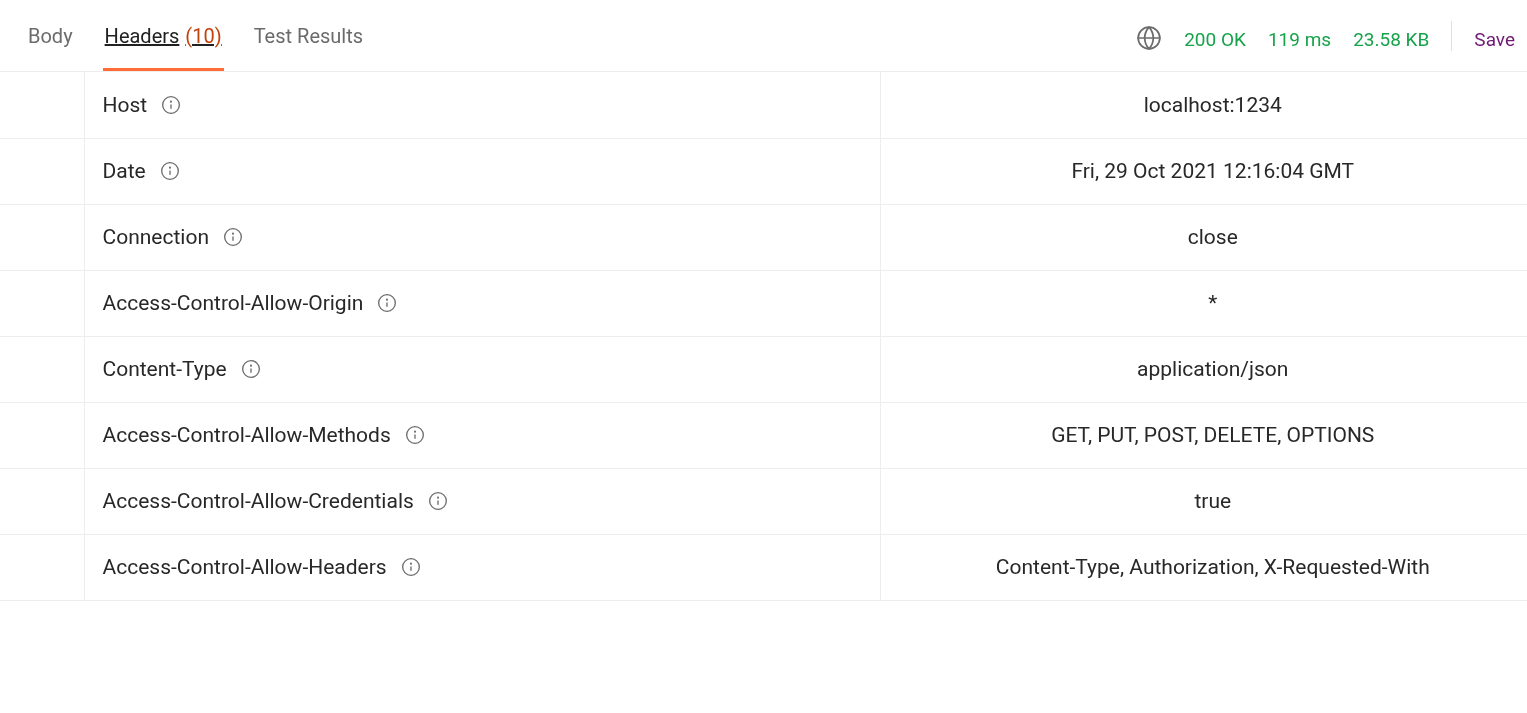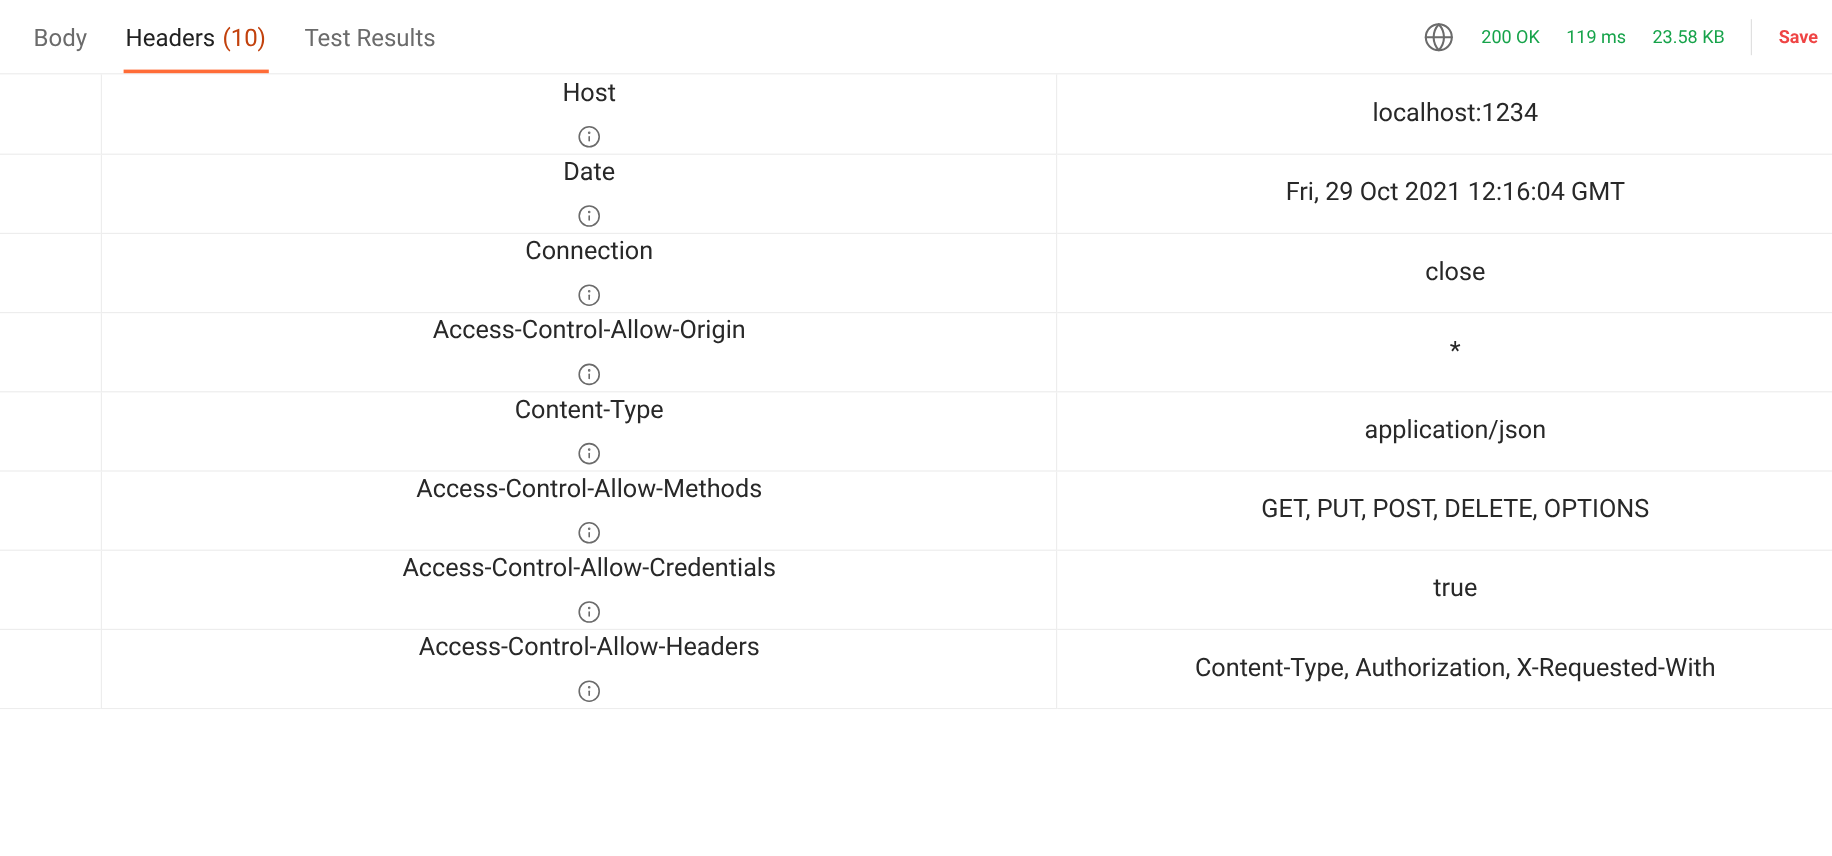--- a/index.html
+++ b/index.html
@@ -11,77 +11,78 @@
       font-family: -apple-system, BlinkMacSystemFont, "Segoe UI", Roboto, Helvetica, Arial, sans-serif;
       background: #ffffff;
       color: #212121;
       font-size: 18px;
     }
     .top-bar {
       display: flex;
       align-items: center;
       justify-content: space-between;
       padding: 0 12px;
-      height: 62px;
+      height: 72px;
       border-bottom: 1px solid #ededed;
     }
     .tabs {
       display: flex;
       align-items: center;
       height: 100%;
     }
     .tab {
       padding: 0 16px;
       height: 100%;
       display: flex;
       align-items: center;
       color: #6b6b6b;
       cursor: pointer;
       font-size: 20px;
       position: relative;
     }
     .tab.active {
       color: #212121;
+      text-decoration: underline;
     }
     .tab.active::after {
       content: "";
       position: absolute;
       left: 14px;
       right: 14px;
       bottom: 0;
       height: 3px;
       background: #ff6c37;
     }
     .tab .count {
       color: #c2410c;
       margin-left: 6px;
     }
     .status-area {
       display: flex;
-      align-items: center;
+      align-items: flex-end;
       gap: 22px;
-      font-size: 15px;
+      font-size: 19px;
     }
     .globe-icon {
       color: #6b6b6b;
       display: flex;
       align-items: center;
     }
     .status-text {
       color: #16a34a;
     }
     .divider {
       width: 1px;
       height: 30px;
       background: #e0e0e0;
     }
     .save-link {
-      color: #ef4444;
+      color: #701a75;
       cursor: pointer;
-      font-weight: 700;
+      font-weight: 400;
     }
     .table {
       width: 100%;
       border-collapse: collapse;
     }
     .table tr {
       border-bottom: 1px solid #ededed;
     }
     .table td {
       padding: 0;
@@ -100,21 +101,20 @@
       padding-left: 18px !important;
     }
     .col-value {
       padding-left: 18px !important;
       text-align: center;
     }
     .name-wrap {
       display: flex;
       align-items: center;
       gap: 14px;
-      flex-direction: column;
     }
     .info-icon {
       color: #6b6b6b;
       display: inline-flex;
       align-items: center;
       justify-content: center;
     }
     .info-icon svg {
       width: 20px;
       height: 20px;

